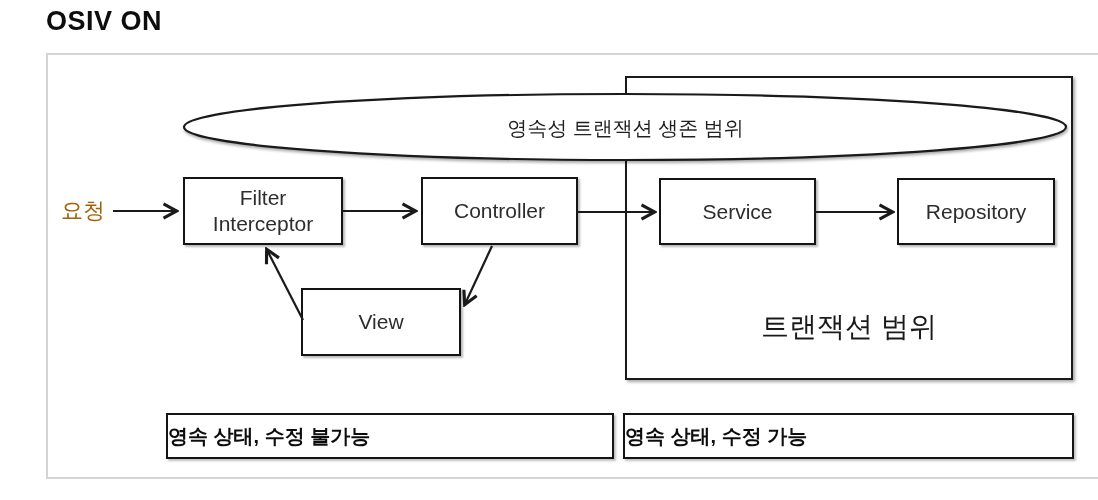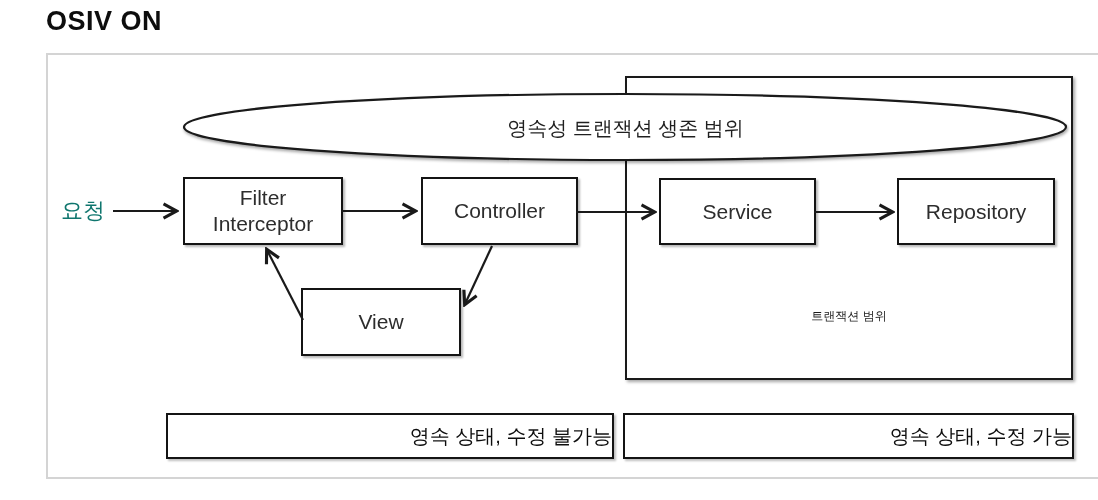--- a/index.html
+++ b/index.html
@@ -47,21 +47,21 @@
     background: #ffffff;
     box-shadow: 2px 2px 3px rgba(0,0,0,0.35);
     z-index: 1;
   }
   .txn-label {
     position: absolute;
     left: 597px;
     top: 308px;
     width: 448px;
     text-align: center;
-    font-size: 12px;
+    font-size: 28px;
     color: #1a1a1a;
     z-index: 2;
     pointer-events: none;
   }
   svg.shape-layer {
     position: absolute;
     left: 0;
     top: 0;
     width: 1098px;
     height: 500px;
@@ -101,44 +101,44 @@
   .node-service    { left: 631px; top: 178px; width: 153px; height: 63px; }
   .node-repository { left: 869px; top: 178px; width: 154px; height: 63px; }
   .node-view       { left: 273px; top: 288px; width: 156px; height: 64px; }
   .request-label {
     position: absolute;
     left: 28px;
     top: 196px;
     width: 54px;
     text-align: center;
     font-size: 22px;
-    color: #0f766e;
+    color: #a16207;
     z-index: 3;
   }
   svg.arrow-layer {
     position: absolute;
     left: 0;
     top: 0;
     width: 1098px;
     height: 500px;
     z-index: 4;
     pointer-events: none;
   }
   .legend-box {
     position: absolute;
     top: 413px;
     height: 42px;
     border: 2px solid #141414;
     background: #ffffff;
     box-shadow: 2px 2px 2px rgba(0,0,0,0.25);
     display: flex;
     align-items: center;
-    justify-content: flex-end;
+    justify-content: flex-start;
     font-size: 20px;
-    font-weight: normal;
+    font-weight: bold;
     color: #0d0d0d;
     z-index: 3;
   }
   .legend-left  { left: 138px; width: 444px; }
   .legend-right { left: 595px; width: 447px; }
 </style>
 </head>
 <body>
 
 <div class="stage">

